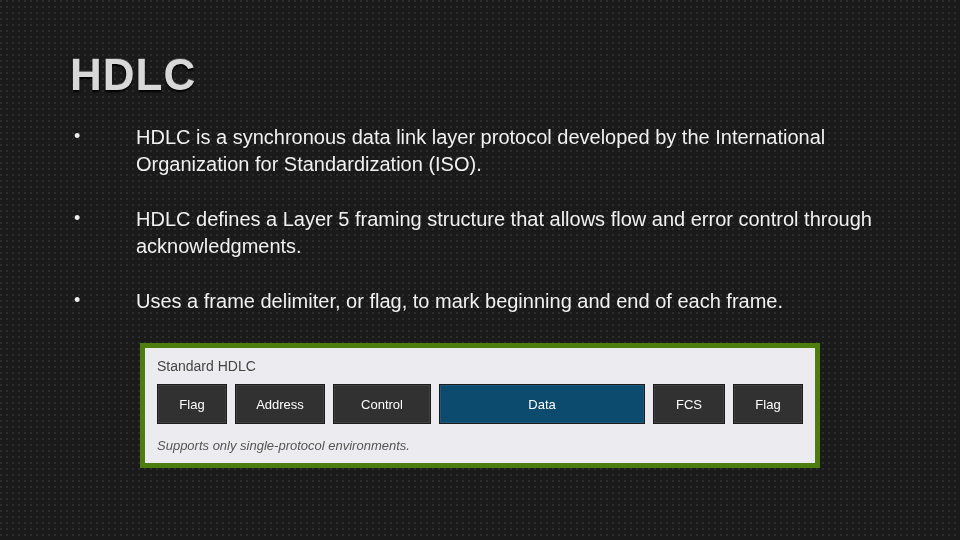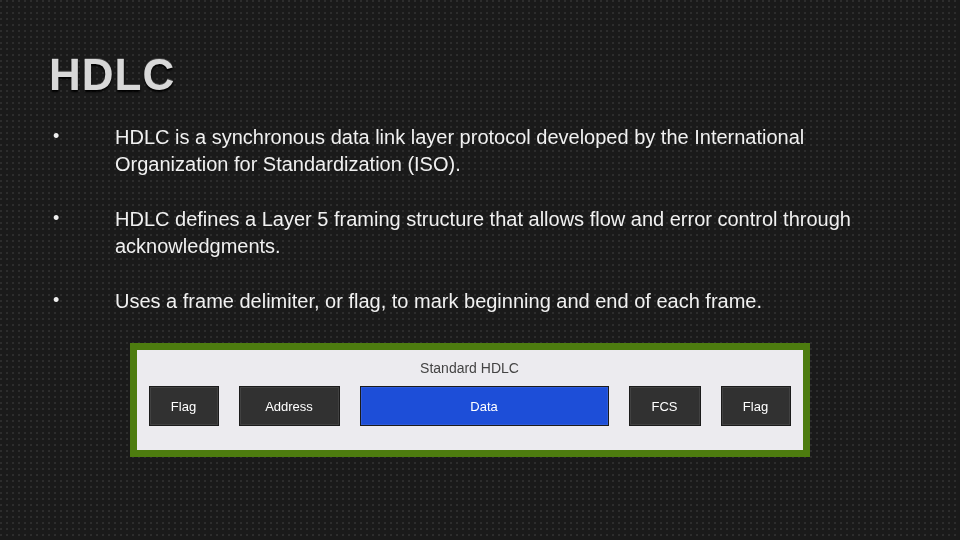--- a/index.html
+++ b/index.html
@@ -8,21 +8,21 @@
     font-family: Arial, Helvetica, sans-serif;
     background: #1a1a1a;
     background-image:
       radial-gradient(circle at 1px 1px, rgba(80,80,80,0.35) 1px, transparent 1px);
     background-size: 6px 6px;
     color: #fff;
     position: relative;
   }
   .slide {
     position: absolute; inset: 0;
-    padding: 50px 70px 30px 49px;
+    padding: 50px 70px 30px 70px;
     border-radius: 10px;
   }
   .title {
     font-size: 44px;
     font-weight: 700;
     letter-spacing: 1px;
     color: #d8d8d8;
     text-shadow: 0 2px 2px #000, 0 -1px 0 #444;
     margin-bottom: 24px;
   }
@@ -43,49 +43,48 @@
     flex: 0 0 34px;
     font-size: 18px;
     line-height: 1.4;
     color: #eee;
   }
   .bullet-text { flex: 1; margin-left: 28px; }
   .figure-wrap {
     margin: 6px auto 16px auto;
     width: 680px;
     background: #ecebef;
-    border: 7px solid #4d7c0f;
+    border: 5px solid #4d7c0f;
     padding: 10px 12px 10px 12px;
     color: #333;
-    text-align: center;
   }
   .figure-title {
     font-size: 14px;
     color: #444;
     margin-bottom: 10px;
   }
   .frame-row {
     display: flex;
-    gap: 20px;
+    gap: 8px;
     margin-bottom: 14px;
   }
   .cell {
     display: flex;
     align-items: center;
     justify-content: center;
     font-size: 13px;
     color: #fff;
     height: 40px;
     border: 1px solid #1b1b1b;
     box-shadow: inset 0 0 0 1px rgba(255,255,255,0.08);
   }
   .c-dark { background: #313131; }
-  .c-data { background: #1d4ed8; }
+  .c-data { background: #0c4a6e; }
   .w-flag { width: 70px; }
-  .w-addr { width: 101px; }
+  .w-addr { width: 90px; }
   .w-ctrl { width: 98px; }
   .w-data { flex: 1; }
   .w-fcs  { width: 72px; }
   .figure-caption {
     font-size: 13px;
     font-style: italic;
     color: #555;
   }
 </style>
 </head>
@@ -108,19 +107,21 @@
       <span class="bullet-dot">•</span>
       <span class="bullet-text">Uses a frame delimiter, or flag, to mark beginning and end of each frame.</span>
     </li>
   </ul>
 
   <div class="figure-wrap">
     <div class="figure-title">Standard HDLC</div>
     <div class="frame-row">
       <div class="cell c-dark w-flag">Flag</div>
       <div class="cell c-dark w-addr">Address</div>
+      <div class="cell c-dark w-ctrl">Control</div>
       <div class="cell c-data w-data">Data</div>
       <div class="cell c-dark w-fcs">FCS</div>
       <div class="cell c-dark w-flag">Flag</div>
     </div>
+    <div class="figure-caption">Supports only single-protocol environments.</div>
   </div>
 
 </div>
 
 </body></html>

